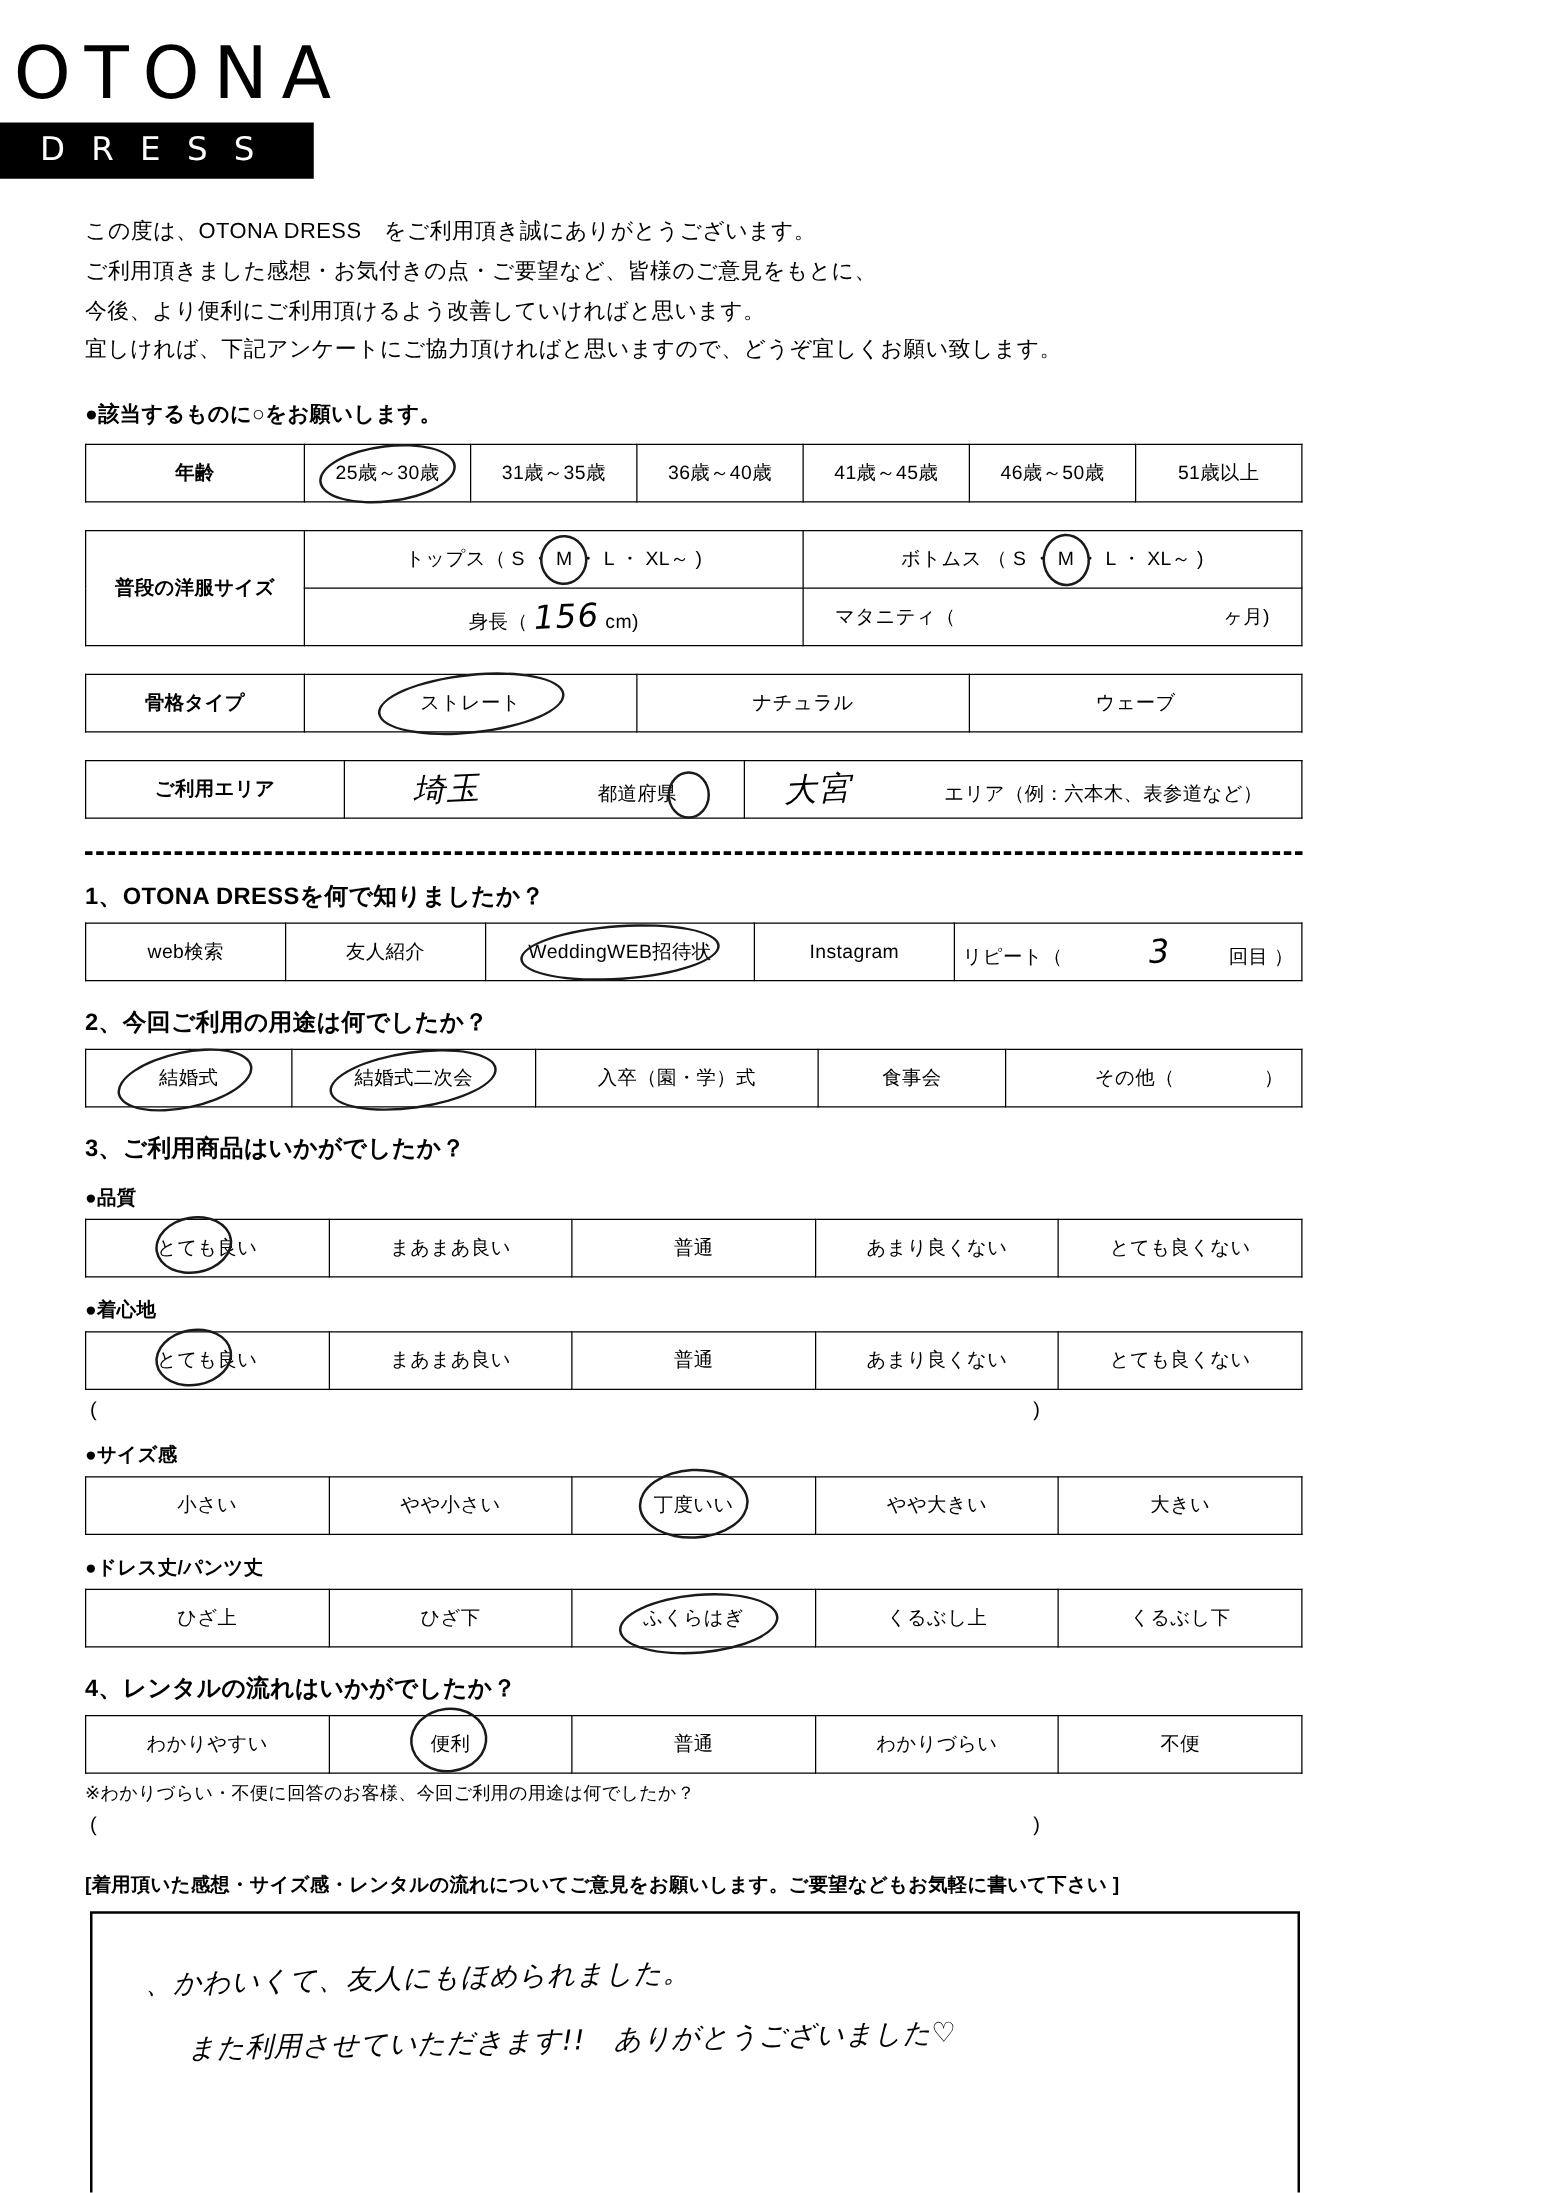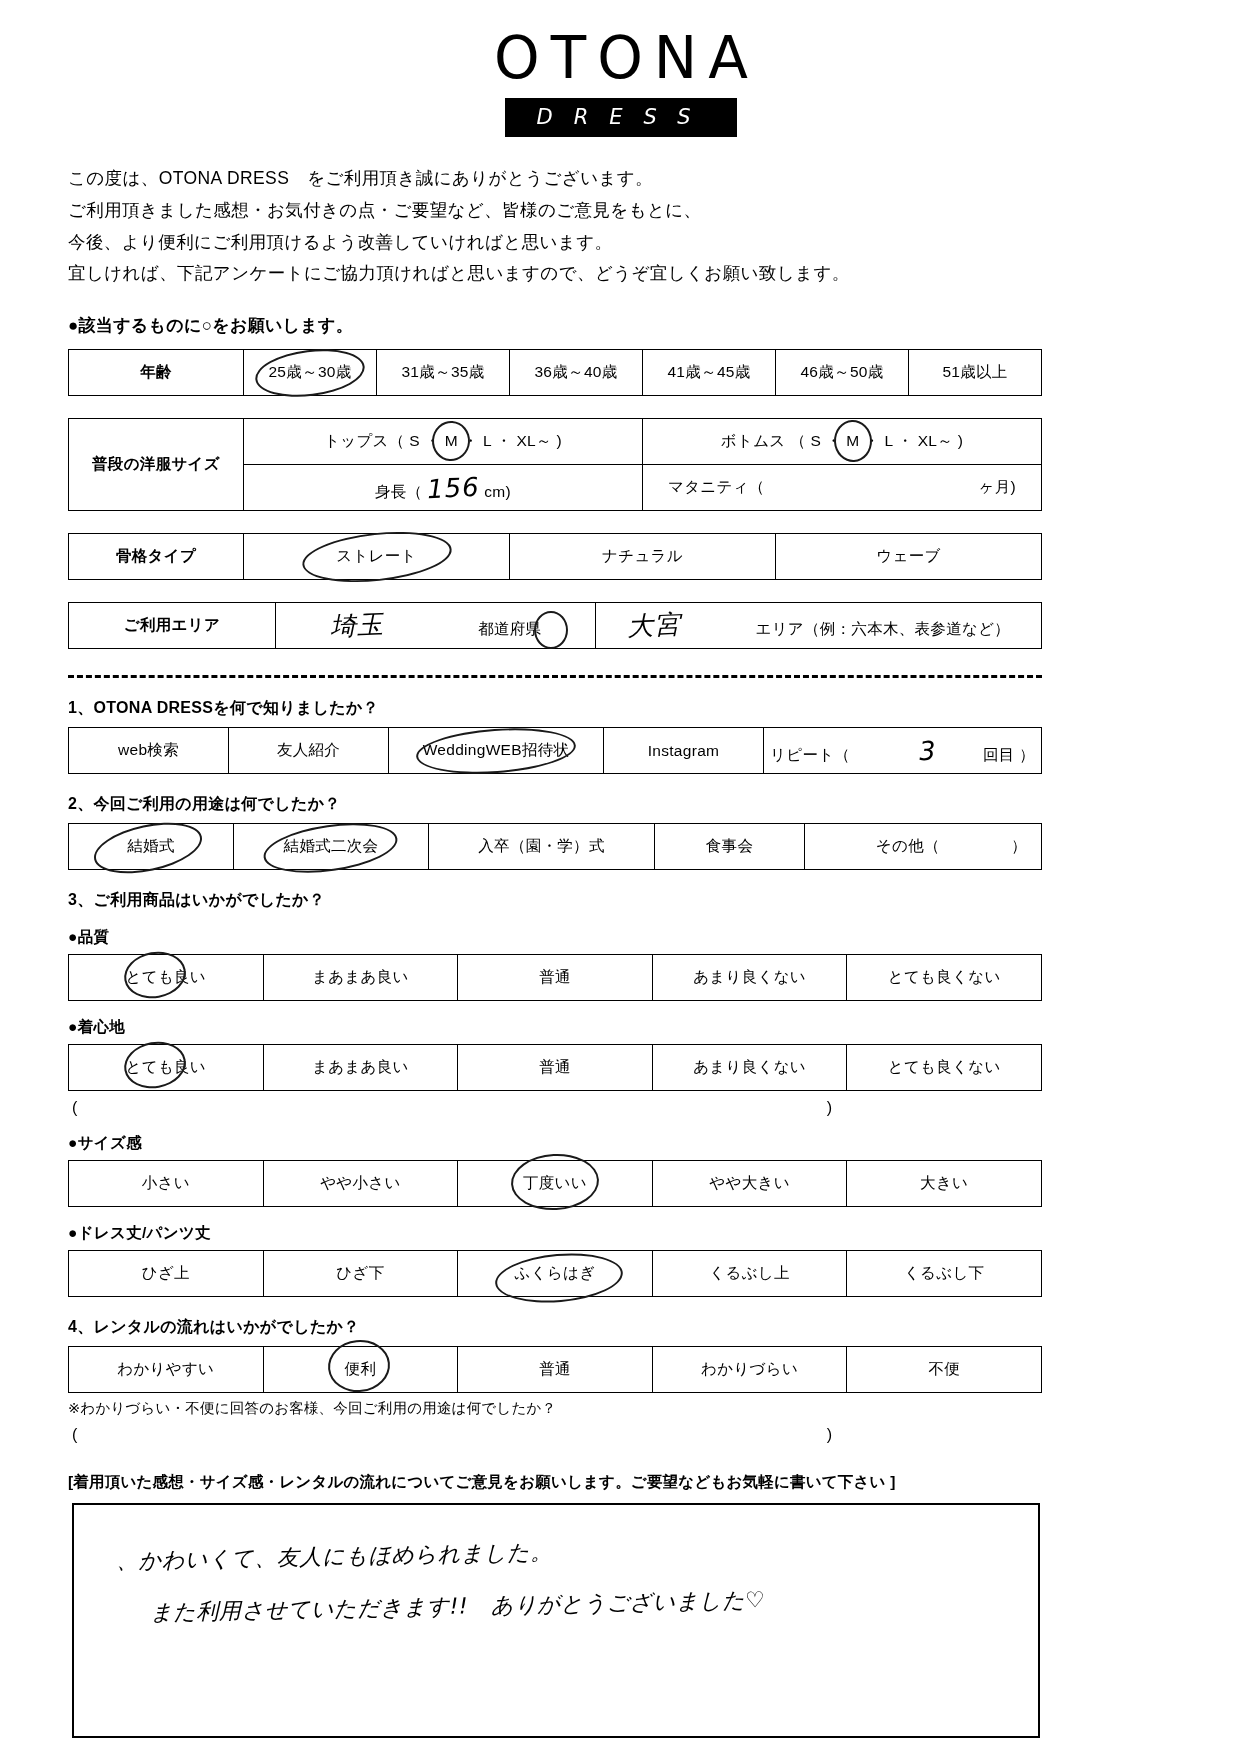--- a/index.html
+++ b/index.html
@@ -10,58 +10,57 @@
   body {
     width: 1242px; height: 1754px;
     font-family: "Liberation Sans", "DejaVu Sans", sans-serif;
     color: #000;
     position: relative;
     overflow: hidden;
   }
   .page { position: relative; width: 1242px; height: 1754px; padding: 0; }
 
   
-  .logo-wrap { text-align: center; padding-top: 28px; }
+  .logo-wrap { text-align: left; padding-top: 28px; }
   .logo-otona {
     font-size: 58px;
     letter-spacing: 11px;
     font-weight: 400;
     font-family: "DejaVu Sans", sans-serif;
     line-height: 1.05;
     padding-left: 11px;
   }
   .logo-dress-bar {
     display: inline-block;
     background: #000;
     color: #fff;
     padding: 7px 26px 8px 32px;
     margin-top: 9px;
-    font-size: 21px;
+    font-size: 26px;
     letter-spacing: 21px;
     font-family: "DejaVu Sans", sans-serif;
-    font-style: italic;
   }
 
   
   .intro {
     margin: 26px 0 0 68px;
     font-size: 17.5px;
     line-height: 1.82;
     letter-spacing: 0.4px;
   }
 
   .section-heading {
     margin: 24px 0 12px 68px;
     font-size: 17px;
     font-weight: bold;
     letter-spacing: 0.3px;
   }
   .q-heading {
     margin: 20px 0 8px 68px;
-    font-size: 16px;
+    font-size: 19px;
     font-weight: bold;
     letter-spacing: 0.3px;
   }
   .sub-heading {
     margin: 16px 0 6px 68px;
     font-size: 15.5px;
     font-weight: bold;
     letter-spacing: 0.3px;
   }
   .note {

